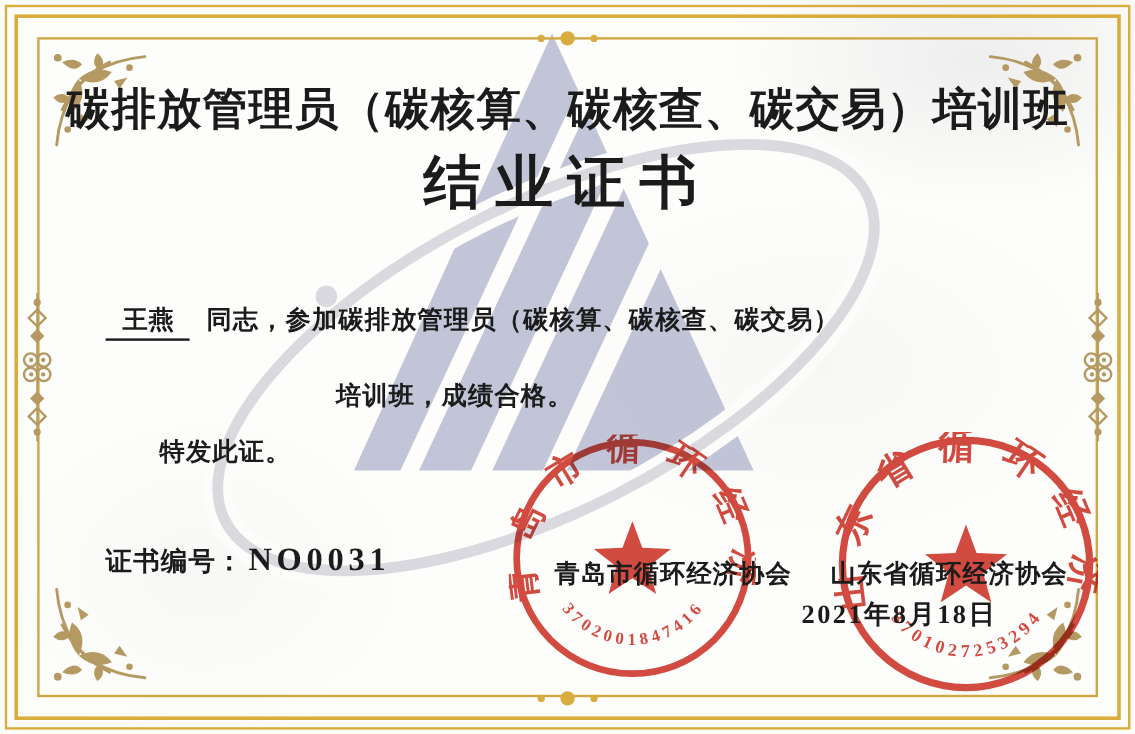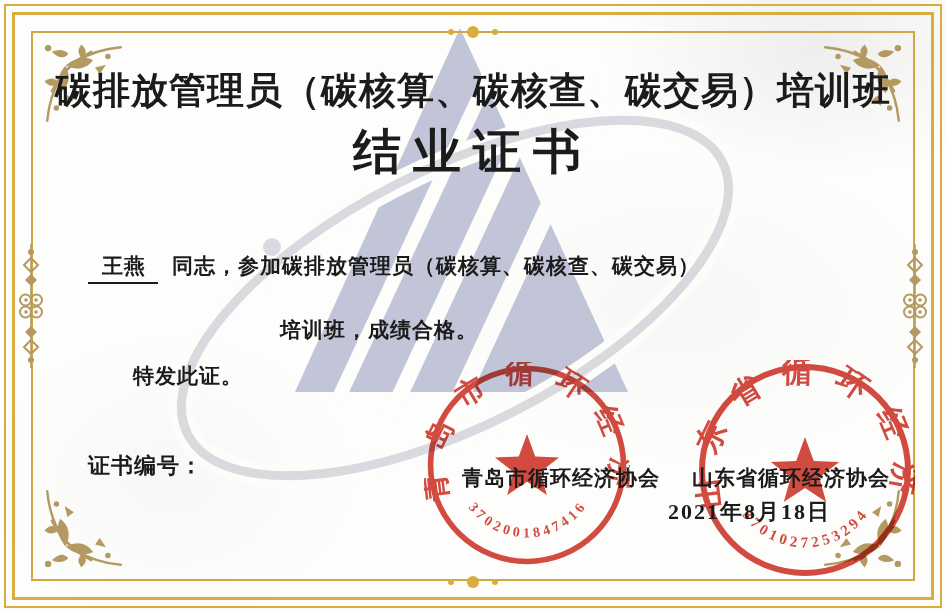--- a/index.html
+++ b/index.html
@@ -154,20 +154,21 @@
   <div class="abs title2">结业证书</div>
 
   <div class="abs bodyline line1">
     <span class="name">王燕</span><span>同志，参加碳排放管理员（碳核算、碳核查、碳交易）</span>
   </div>
   <div class="abs bodyline line2">培训班，成绩合格。</div>
   <div class="abs bodyline line3">特发此证。</div>
 
   <div class="abs serial">
     <span class="serial-label">证书编号：</span>
+    <span class="serial-value">NO0031</span>
   </div>
 
   <svg class="seal" style="left:424px;top:362px;" width="206" height="206" viewBox="0 0 220 220" aria-hidden="true">
     <circle class="seal-ring" cx="110" cy="110" r="103"></circle>
     <path id="arcTopL" d="M 30 150 A 89 89 0 1 1 190 150" fill="none"></path>
     <path id="arcBotL" d="M 44 150 A 77 77 0 0 0 176 150" fill="none"></path>
     <text class="seal-text seal-name"><textPath href="#arcTopL" startOffset="4">青岛市循环经济协会</textPath></text>
     <text class="seal-text seal-code"><textPath href="#arcBotL" startOffset="6">3702001847416</textPath></text>
     <path class="seal-star" d="M110,77 L118.8,100.9 L144.2,101.9 L124.3,117.6 L131.2,142.1 L110,128 L88.8,142.1 L95.7,117.6 L75.8,101.9 L101.2,100.9 Z"></path>
   </svg>

